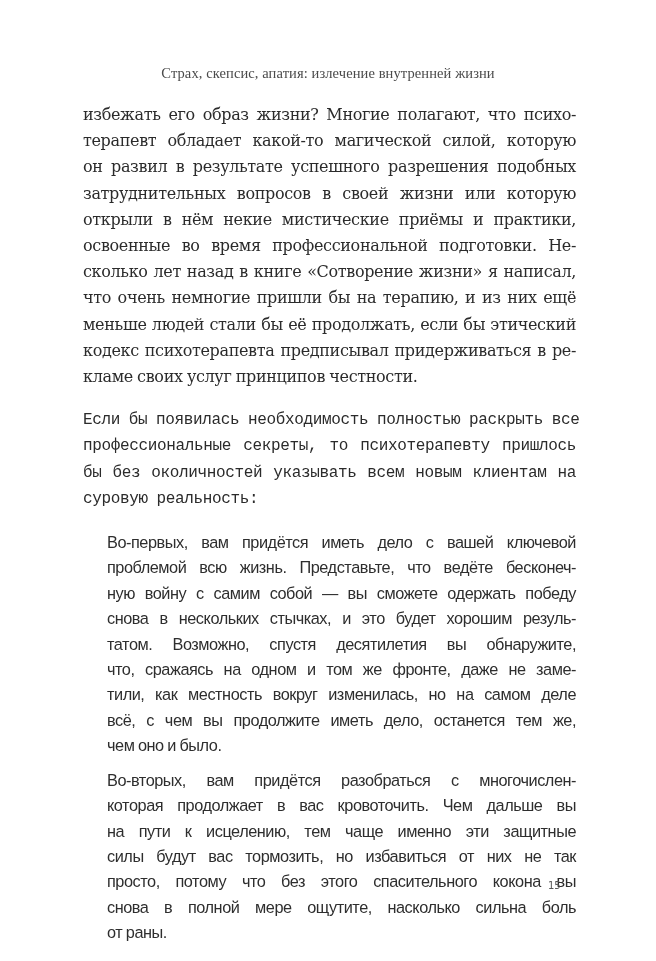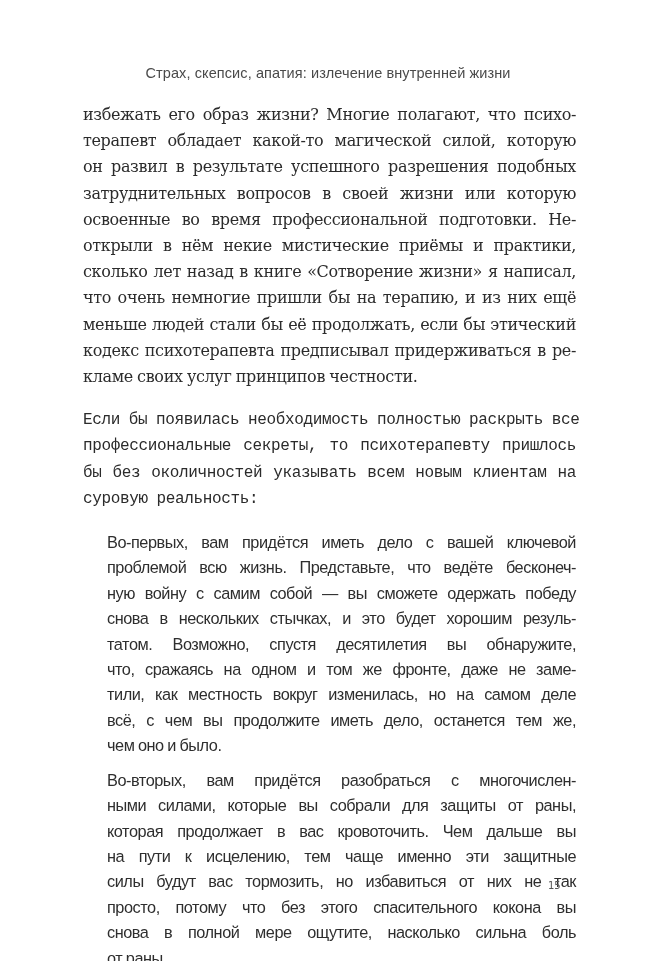--- a/index.html
+++ b/index.html
@@ -2,21 +2,21 @@
 <html><head>
 <meta charset="utf-8">
 <style>
   html, body { margin: 0; padding: 0; }
   body {
     width: 656px; height: 961px; background: #ffffff; position: relative;
     overflow: hidden; color: #2a2a2a;
   }
   .running-head {
     position: absolute; top: 65px; left: 0; width: 656px; text-align: center;
-    font-family: Liberation Sans, sans-serif; font-size: 14.5px; color: #4a4a4a;
+    font-family: Liberation Serif, serif; font-size: 14.5px; color: #4a4a4a;
     letter-spacing: 0.1px;
   }
   .body-text {
     position: absolute; left: 83px; top: 102px; width: 493px;
   }
   .para {
     font-family: "DejaVu Serif", serif; font-size: 16px; line-height: 26.2px;
     color: #2b2b2b; margin: 0; text-align: justify; letter-spacing: -0.35px;
     word-spacing: -0.5px;
   }
@@ -42,22 +42,22 @@
 <body>
 
 <div class="running-head">Страх, скепсис, апатия: излечение внутренней жизни</div>
 
 <div class="body-text">
   <p class="para p1">
     <span class="ln">избежать его образ жизни? Многие полагают, что психо-</span>
     <span class="ln">терапевт обладает какой-то магической силой, которую</span>
     <span class="ln">он развил в результате успешного разрешения подобных</span>
     <span class="ln">затруднительных вопросов в своей жизни или которую</span>
+    <span class="ln">открыли в нём некие мистические приёмы и практики,</span>
     <span class="ln">освоенные во время профессиональной подготовки. Не-</span>
-    <span class="ln">открыли в нём некие мистические приёмы и практики,</span>
     <span class="ln">сколько лет назад в книге «Сотворение жизни» я написал,</span>
     <span class="ln">что очень немногие пришли бы на терапию, и из них ещё</span>
     <span class="ln">меньше людей стали бы её продолжать, если бы этический</span>
     <span class="ln">кодекс психотерапевта предписывал придерживаться в ре-</span>
     <span class="ln last">кламе своих услуг принципов честности.</span>
   </p>
 
   <p class="para p2">
     <span class="ln">Если бы появилась необходимость полностью раскрыть все</span>
     <span class="ln">профессиональные секреты, то психотерапевту пришлось</span>
@@ -72,21 +72,20 @@
       <span class="ln">ную войну с самим собой — вы сможете одержать победу</span>
       <span class="ln">снова в нескольких стычках, и это будет хорошим резуль-</span>
       <span class="ln">татом. Возможно, спустя десятилетия вы обнаружите,</span>
       <span class="ln">что, сражаясь на одном и том же фронте, даже не заме-</span>
       <span class="ln">тили, как местность вокруг изменилась, но на самом деле</span>
       <span class="ln">всё, с чем вы продолжите иметь дело, останется тем же,</span>
       <span class="ln last">чем оно и было.</span>
     </p>
     <p class="q q2">
       <span class="ln">Во-вторых, вам придётся разобраться с многочислен-</span>
-      <span class="ln">ными силами, которые вы собрали для защиты от раны,</span>
       <span class="ln">которая продолжает в вас кровоточить. Чем дальше вы</span>
       <span class="ln">на пути к исцелению, тем чаще именно эти защитные</span>
       <span class="ln">силы будут вас тормозить, но избавиться от них не так</span>
       <span class="ln">просто, потому что без этого спасительного кокона вы</span>
       <span class="ln">снова в полной мере ощутите, насколько сильна боль</span>
       <span class="ln last">от раны.</span>
     </p>
   </div>
 </div>
 

